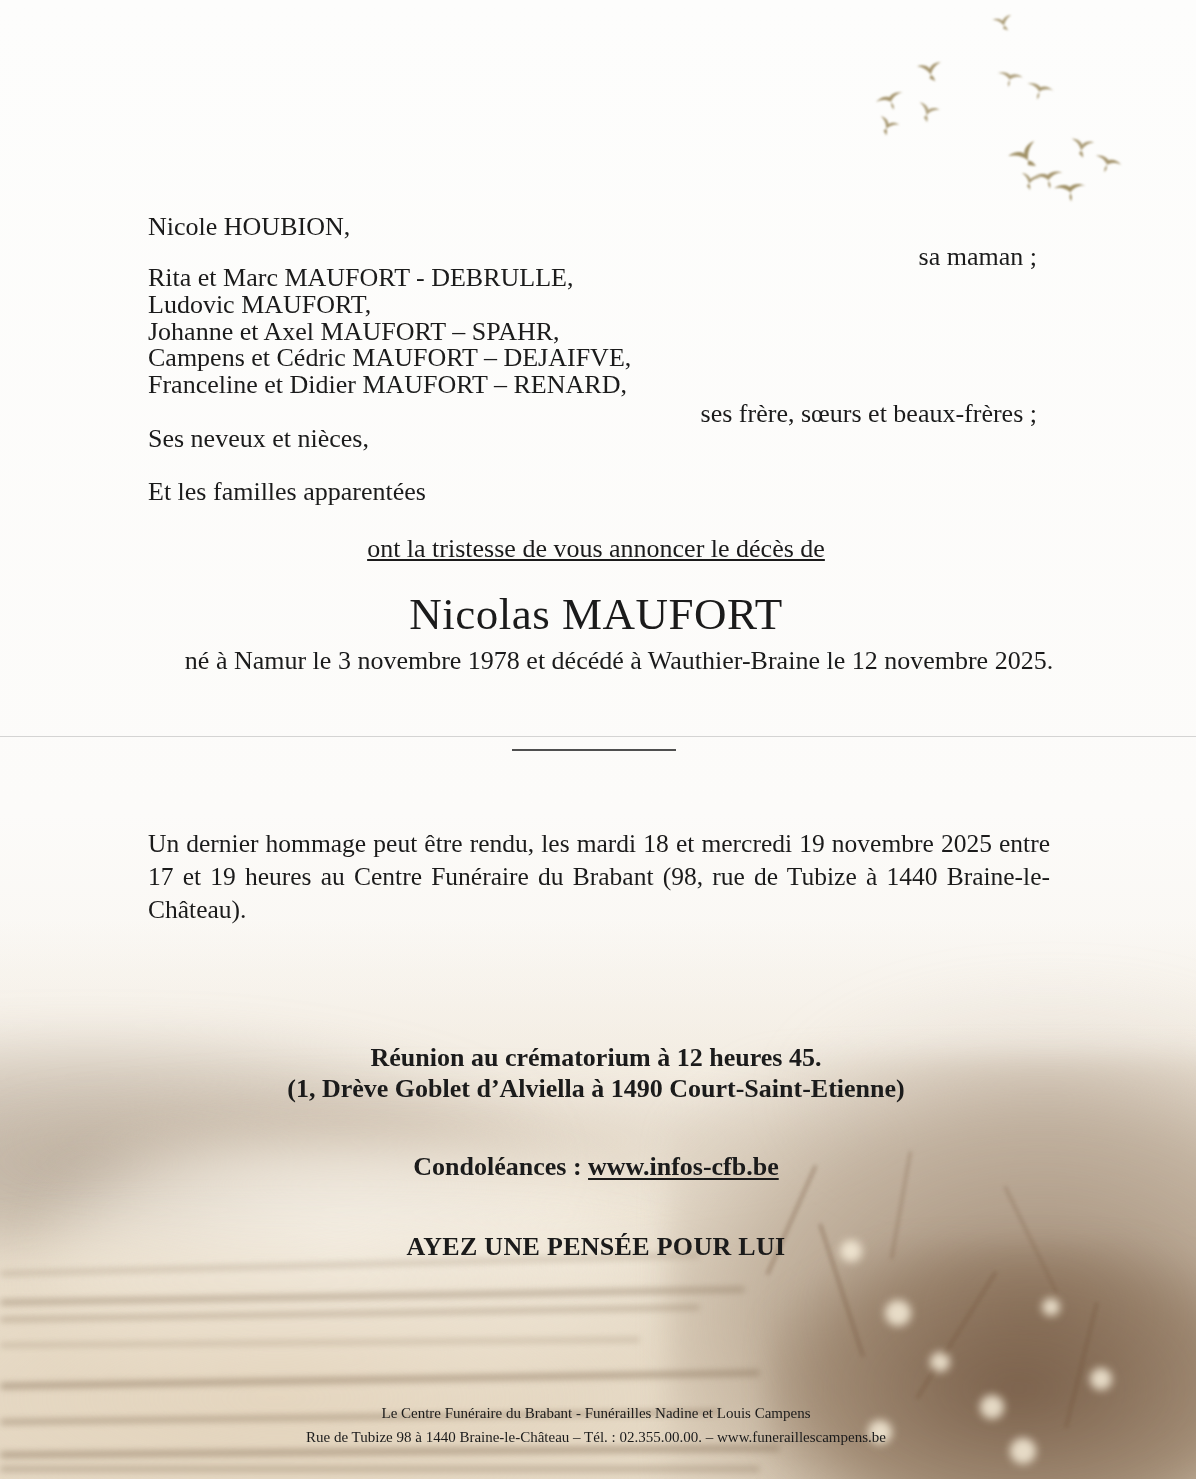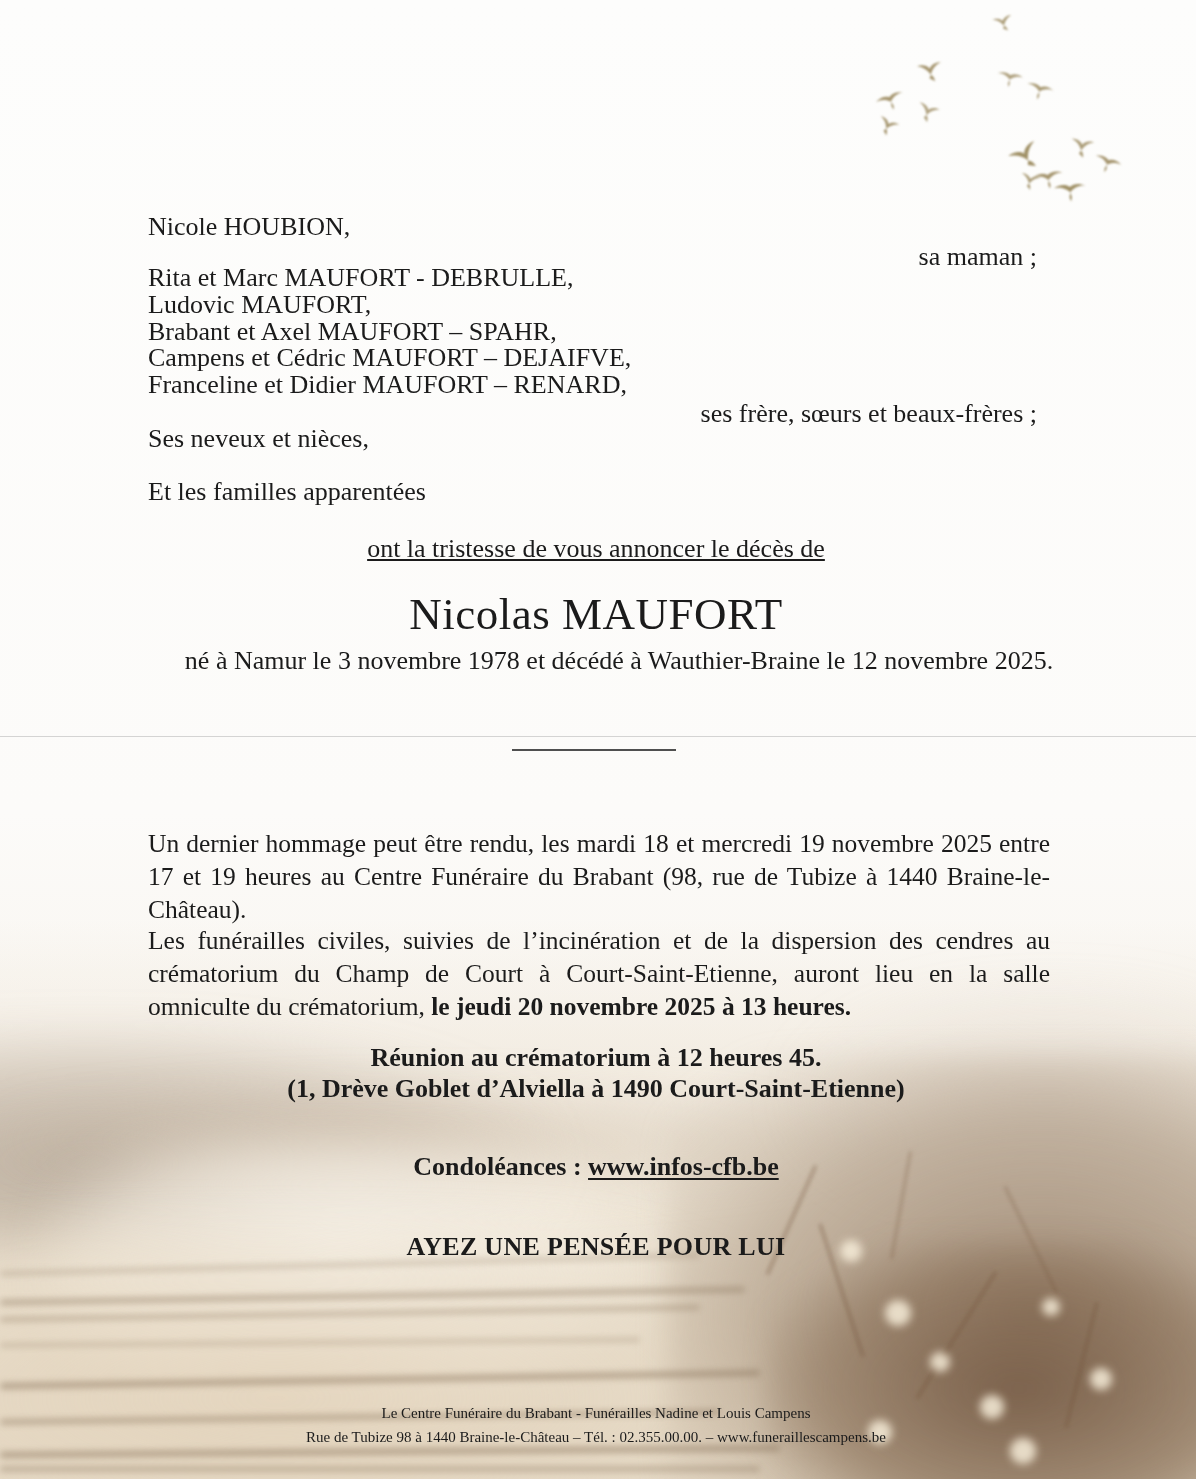--- a/index.html
+++ b/index.html
@@ -159,39 +159,38 @@
       <use href="#b1" transform="translate(210,187) rotate(-5) scale(1.05)" opacity=".95"></use>
     </g>
   </svg>
 
   <div class="txt t-mother">Nicole HOUBION,</div>
   <div class="txt t-mother-rel">sa maman ;</div>
 
   <div class="txt t-siblings">
     <div>Rita et Marc MAUFORT - DEBRULLE,</div>
     <div>Ludovic MAUFORT,</div>
-    <div>Brabant et Axel MAUFORT – SPAHR,</div>
+    <div>Johanne et Axel MAUFORT – SPAHR,</div>
     <div>Campens et Cédric MAUFORT – DEJAIFVE,</div>
     <div>Franceline et Didier MAUFORT – RENARD,</div>
   </div>
   <div class="txt t-sib-rel">ses frère, sœurs et beaux-frères ;</div>
 
   <div class="txt t-nephews">Ses neveux et nièces,</div>
   <div class="txt t-families">Et les familles apparentées</div>
 
   <div class="txt center t-intro">ont la tristesse de vous annoncer le décès de</div>
   <div class="txt center t-name">Nicolas MAUFORT</div>
   <div class="txt center t-dates">né à Namur le 3 novembre 1978 et décédé à Wauthier-Braine le 12 novembre 2025.</div>
 
   <div class="fold-line"></div>
   <div class="divider"></div>
 
   <p class="para t-tribute">Un dernier hommage peut être rendu, les mardi 18 et mercredi 19 novembre 2025 entre 17 et 19 heures au Centre Funéraire du Brabant (98, rue de Tubize à 1440 Braine-le-Château).</p>
 
-  <p class="para t-funeral"><span>Les funérailles civiles, suivies de l’incinération et de la dispersion des cendres au crématorium du Champ de Court à Court-Saint-Etienne, auront lieu en la salle omniculte du crématorium,</span> <b class="bold">le jeudi 20 novembre 2025 à 13 heures.</b></p>
 
   <div class="txt center t-meeting1">Réunion au crématorium à 12 heures 45.</div>
   <div class="txt center t-meeting2">(1, Drève Goblet d’Alviella à 1490 Court-Saint-Etienne)</div>
 
   <div class="txt center t-condol"><span>Condoléances :</span> <span class="url">www.infos-cfb.be</span></div>
 
   <div class="txt center t-closing">AYEZ UNE PENSÉE POUR LUI</div>
 
   <div class="txt center t-footer">
     <div>Le Centre Funéraire du Brabant - Funérailles Nadine et Louis Campens</div>

